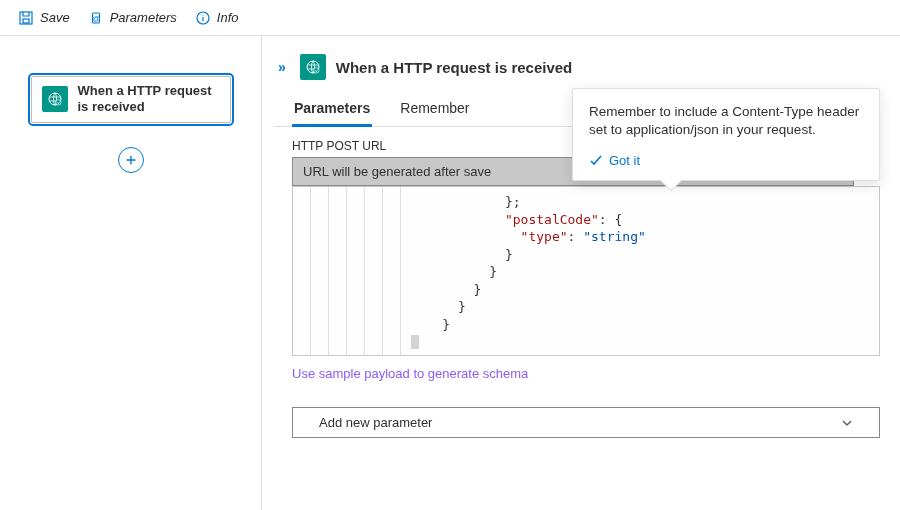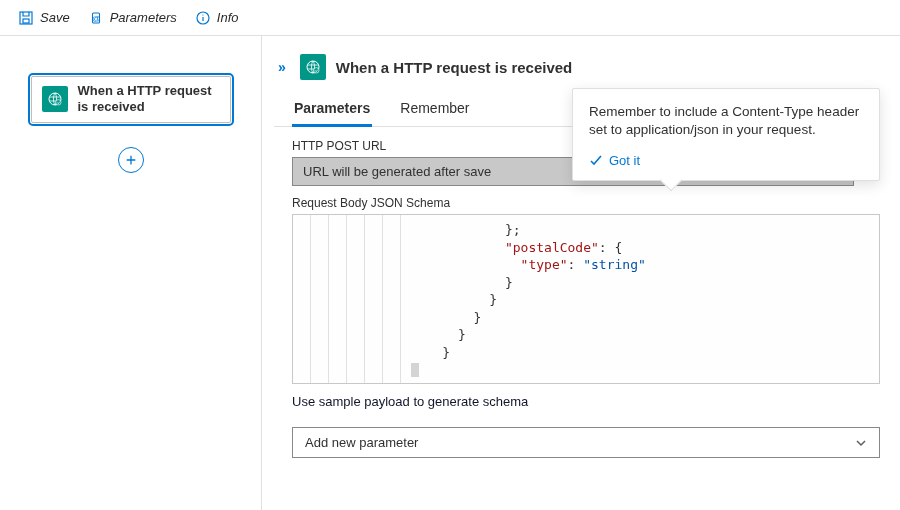--- a/index.html
+++ b/index.html
@@ -25,22 +25,22 @@
   .tab { padding: 6px 2px 8px 2px; font-size:14px; cursor:pointer; color:#323130; }
   .tab.active { font-weight:600; border-bottom:3px solid #0078d4; margin-bottom:-1px; }
   .field-label { font-size:12px; text-transform:none; color:#323130; margin: 10px 0 4px 18px; }
   .url-row { display:flex; align-items:center; gap:8px; margin-left:18px; margin-right:0; }
   .url-box { flex:1; background:#c8c8c8; border:1px solid #8a8886; padding:6px 10px; font-size:13px; color:#323130; }
   .copy-icon { width:18px; height:18px; color:#0078d4; cursor:pointer; }
   .code-area { margin-left:18px; border:1px solid #c8c8c8; height:170px; overflow:auto; position:relative; padding:6px 10px 6px 10px; font-family:Consolas,monospace; font-size:13px; background:#fefefe; }
   .code-gutters { position:absolute; left:0; top:0; bottom:0; display:flex; }
   .gut { width:18px; border-right:1px solid #e0e0e0; }
   .code-content { margin-left: 108px; white-space:pre; line-height:1.35; }
-  .link { color:#0f172a; font-size:13px; margin:10px 0 4px 18px; display:inline-block; cursor:pointer; }
-  .add-param { margin:14px 0 0 18px; border:1px solid #8a8886; display:flex; align-items:center; justify-content:space-between; padding:7px 12px; font-size:13px; cursor:pointer; }
+  .link { color:#8b5cf6; font-size:13px; margin:10px 0 12px 18px; display:inline-block; cursor:pointer; }
+  .add-param { margin:14px 0 0 18px; border:1px solid #8a8886; display:flex; align-items:center; justify-content:space-between; padding:7px 26px; font-size:13px; cursor:pointer; }
   .add-param svg { width:12px; height:12px; stroke:#605e5c; fill:none; stroke-width:1.5; }
 
   
   .callout { position:absolute; top:52px; right:20px; width:308px; background:#fff; border:1px solid #e1dfdd; border-radius:2px; box-shadow:0 4px 14px rgba(0,0,0,0.12); padding:14px 16px 12px 16px; z-index:5; }
   .callout-text { font-size:13.5px; color:#323130; line-height:1.35; margin-bottom:14px; }
   .callout-actions { display:flex; align-items:center; gap:18px; }
   .callout-btn { display:flex; align-items:center; gap:6px; color:#0078d4; font-size:13px; cursor:pointer;justify-content:flex-end; }
   .callout-btn svg { width:14px; height:14px; stroke:#0078d4; fill:none; stroke-width:1.6; }
   .callout-beak { position:absolute; left:90px; bottom:-8px; width:16px; height:16px; background:#fff; border-right:1px solid #e1dfdd; border-bottom:1px solid #e1dfdd; transform:rotate(45deg); }
 
@@ -119,21 +119,20 @@
 
     <div class="field-label">HTTP POST URL</div>
     <div class="url-row">
       <div class="url-box">URL will be generated after save</div>
       <svg class="copy-icon" viewBox="0 0 16 16" fill="none" stroke="#0078d4" stroke-width="1.3">
           <rect x="5" y="5" width="8" height="9"></rect>
           <path d="M3 11V2h8"></path>
         </svg>
     </div>
 
-    <div class="field-label">Request Body JSON Schema</div>
     <div class="code-area">
       <div class="code-gutters">
           <div class="gut"></div>
           <div class="gut"></div>
           <div class="gut"></div>
           <div class="gut"></div>
           <div class="gut"></div>
           <div class="gut"></div>
         </div>
       <div class="code-content" id="code-content">            };

